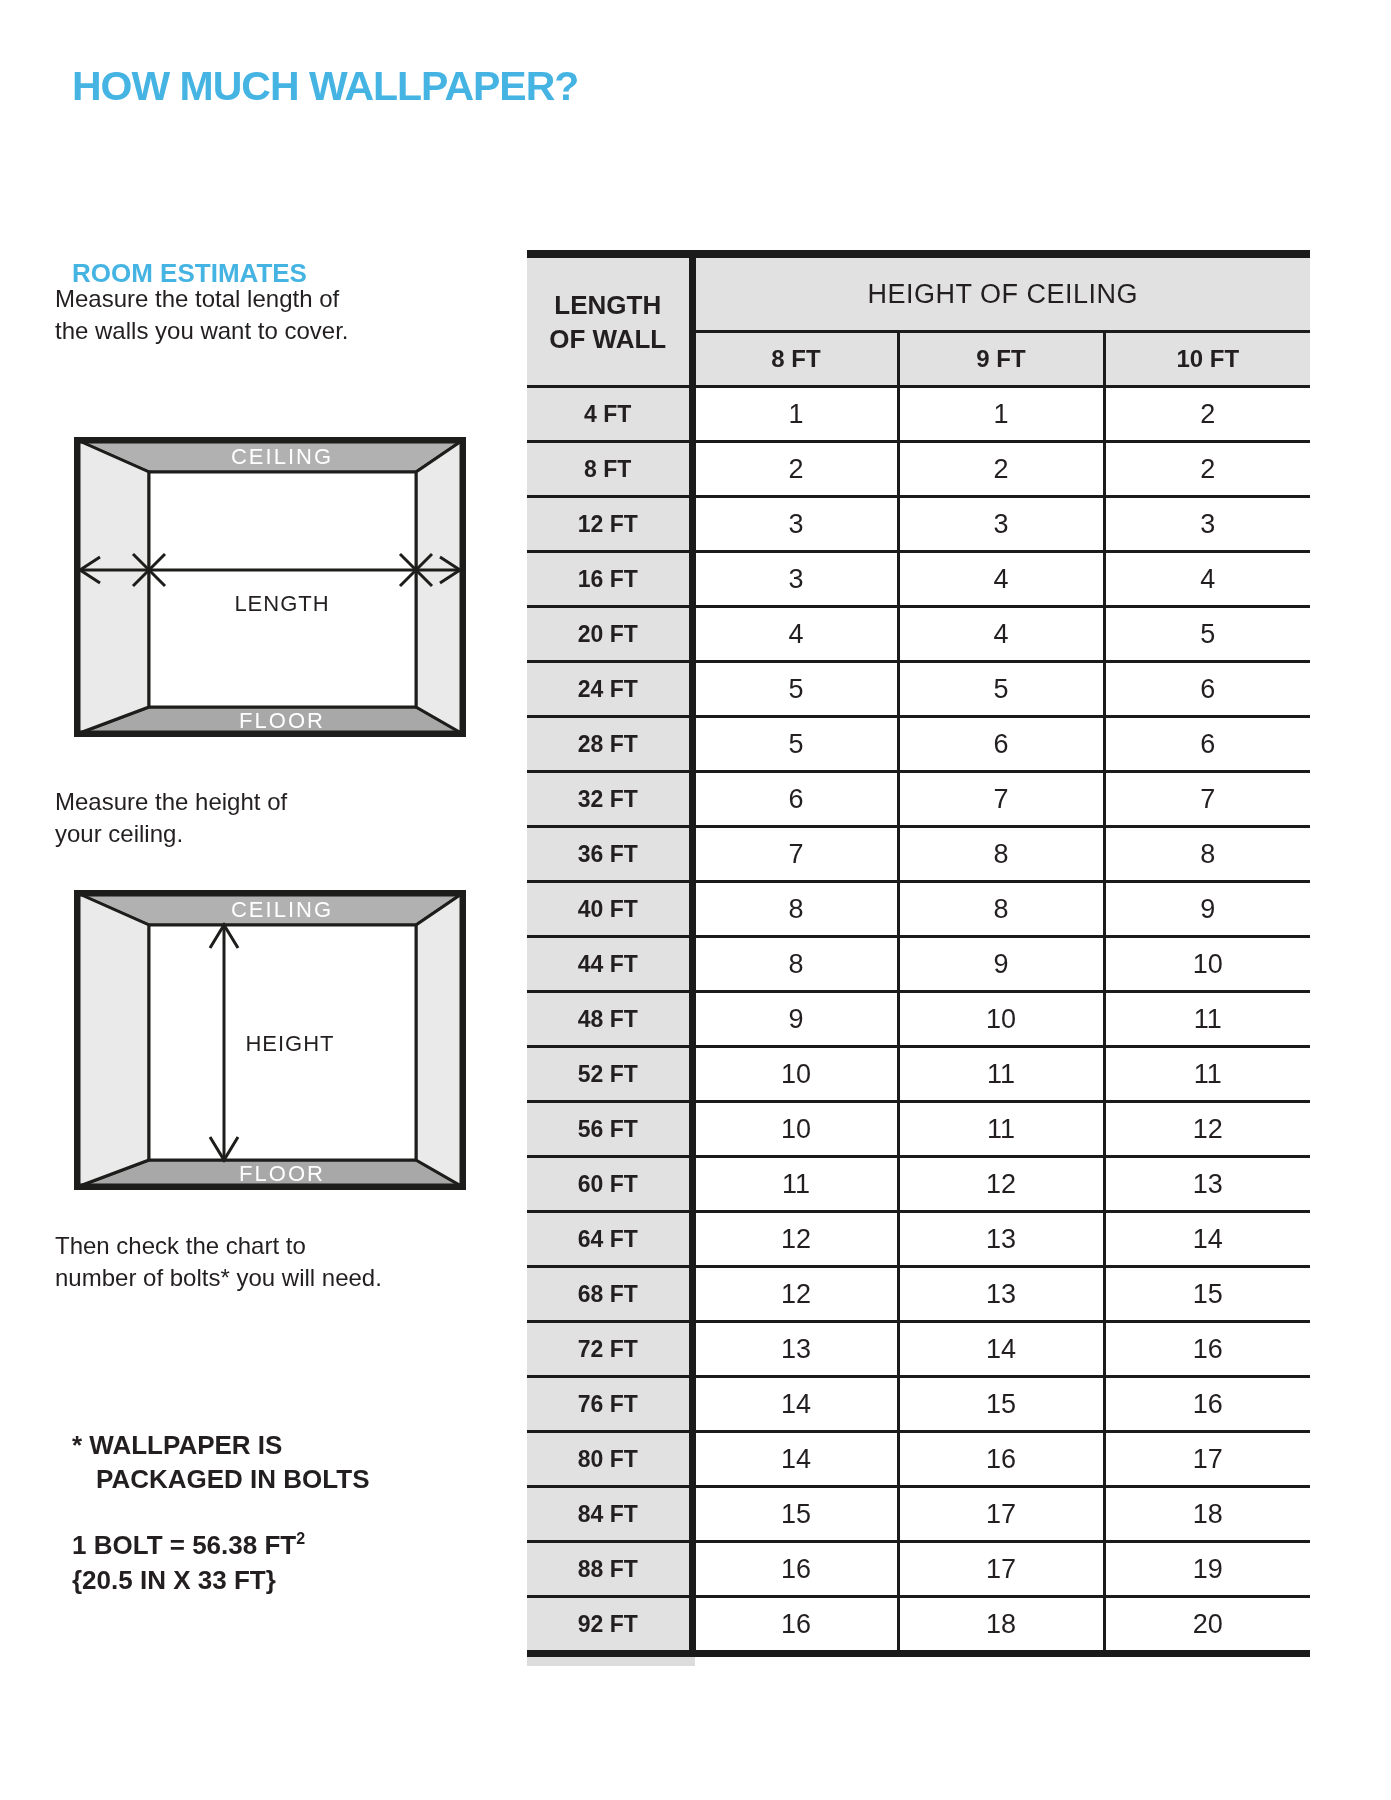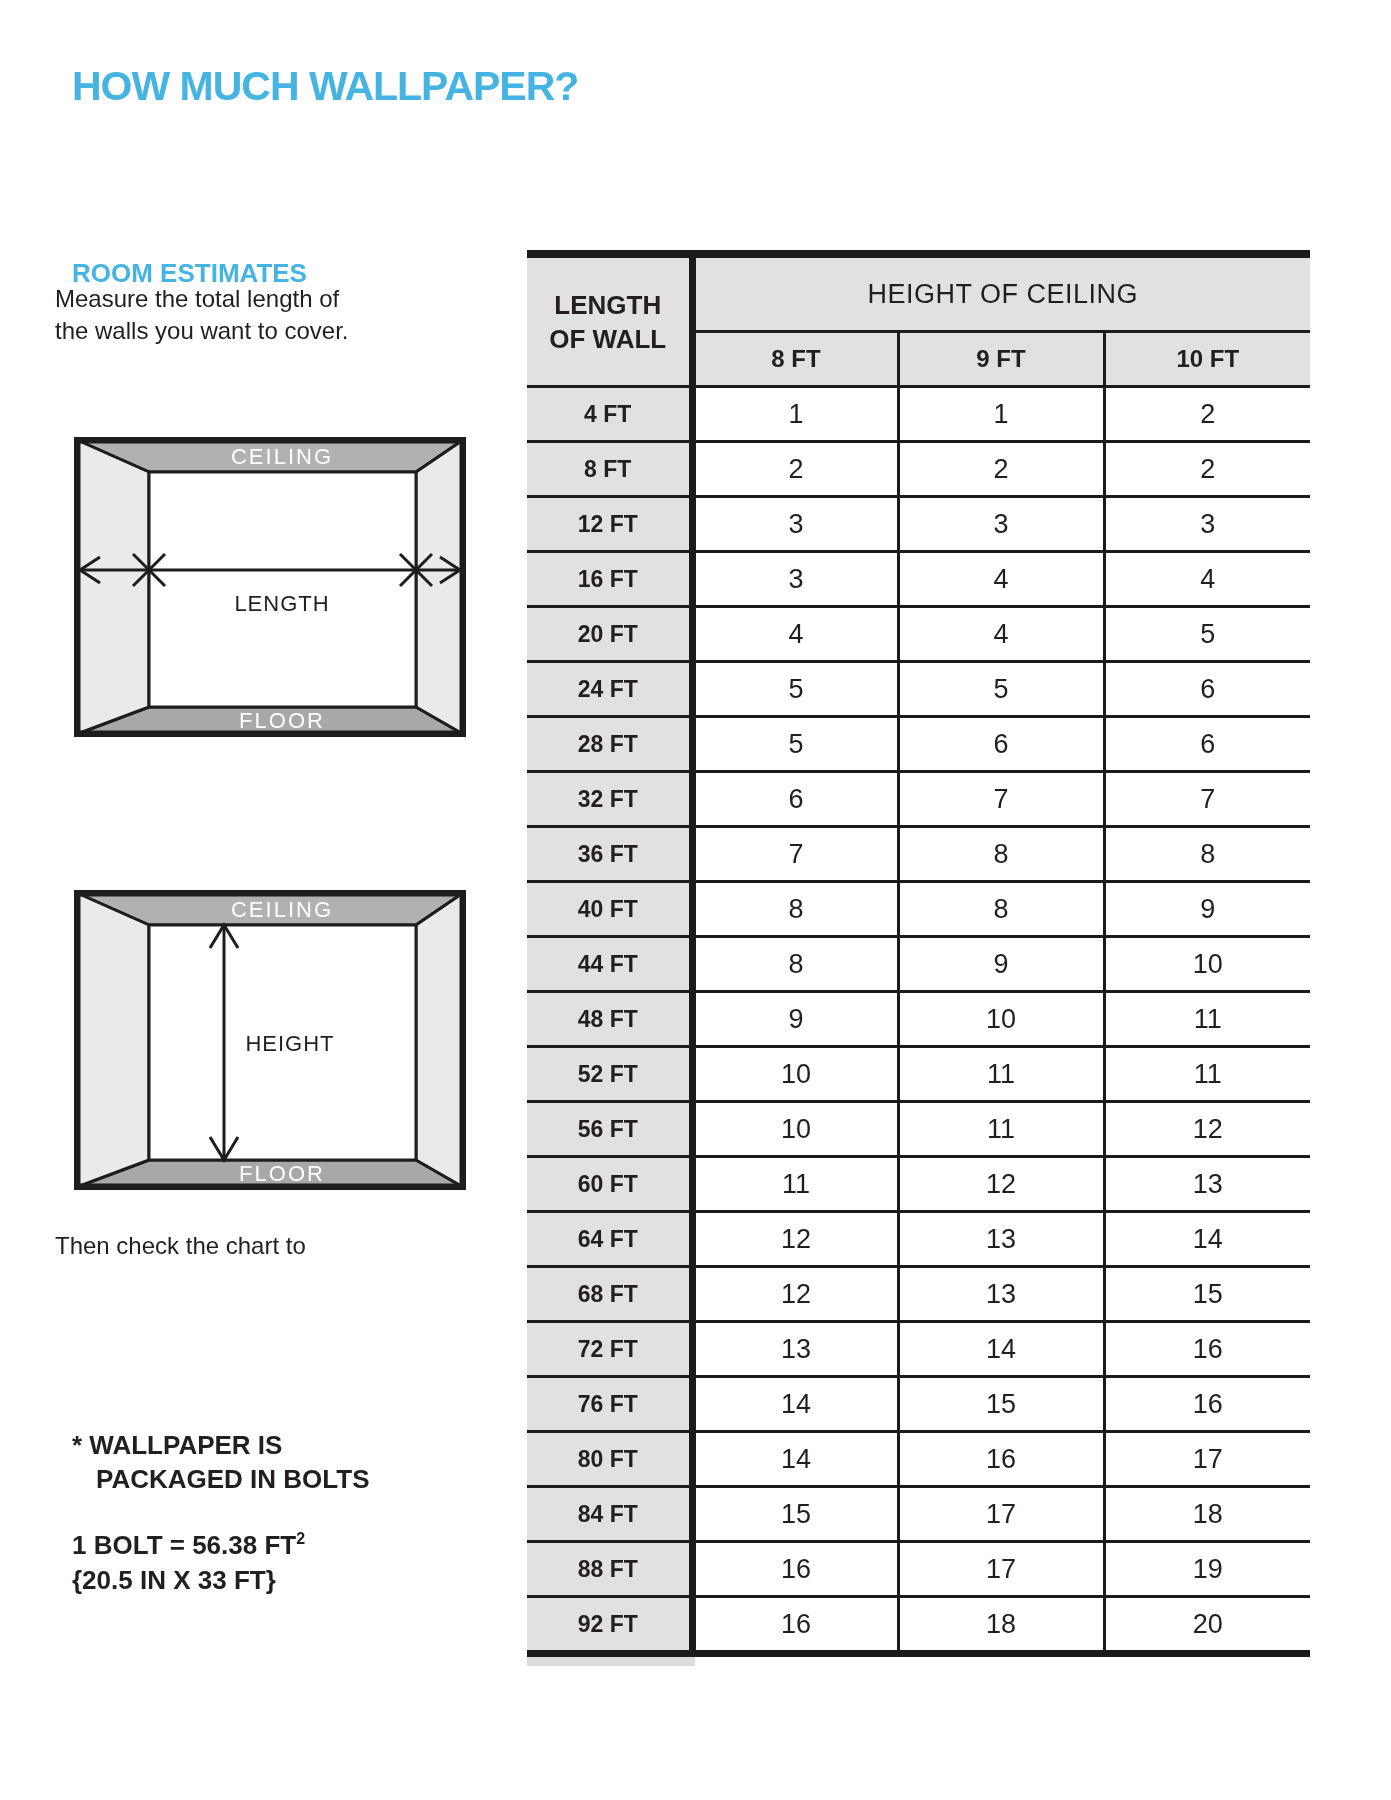--- a/index.html
+++ b/index.html
@@ -203,40 +203,45 @@
       <path d="M26,120 L6,133 L26,146"></path>
       <path d="M366,120 L386,133 L366,146"></path>
       <path d="M59,117 L91,149 M59,149 L91,117"></path>
       <path d="M326,117 L358,149 M326,149 L358,117"></path>
     </g>
     <text class="face-label" x="208" y="27">CEILING</text>
     <text class="face-label" x="208" y="291">FLOOR</text>
     <text class="measure-label" x="208" y="174">LENGTH</text>
   </svg>
 
+  <div id="para2" class="para">
+    <div>Measure the height of</div>
+    <div>your ceiling.</div>
+  </div>
 
   <svg id="diagram2" class="diagram" viewBox="0 0 392 300">
     <polygon class="face-ceiling" points="3,3 389,3 342,35 75,35"></polygon>
     <polygon class="face-floor" points="75,270 342,270 389,297 3,297"></polygon>
     <polygon class="face-side" points="3,3 75,35 75,270 3,297"></polygon>
     <polygon class="face-side" points="389,3 342,35 342,270 389,297"></polygon>
     <rect class="face-back" x="75" y="35" width="267" height="235"></rect>
     <rect class="room-outline" x="3" y="3" width="386" height="294"></rect>
     <g class="arrow">
       <line x1="150" y1="35" x2="150" y2="270"></line>
       <path d="M136,58 L150,35 L164,58"></path>
       <path d="M136,247 L150,270 L164,247"></path>
     </g>
     <text class="face-label" x="208" y="27">CEILING</text>
     <text class="face-label" x="208" y="291">FLOOR</text>
     <text class="measure-label" x="216" y="161">HEIGHT</text>
   </svg>
 
   <div id="para3" class="para">
     <div>Then check the chart to</div>
+    <div>number of bolts* you will need.</div>
   </div>
 
   <div class="footnote">
     <div>* WALLPAPER IS</div>
     <div class="indent">PACKAGED IN BOLTS</div>
   </div>
 
   <div class="bolt-info">
     <div><span>1 BOLT = 56.38 FT</span><sup>2</sup></div>
     <div>{20.5 IN X 33 FT}</div>

